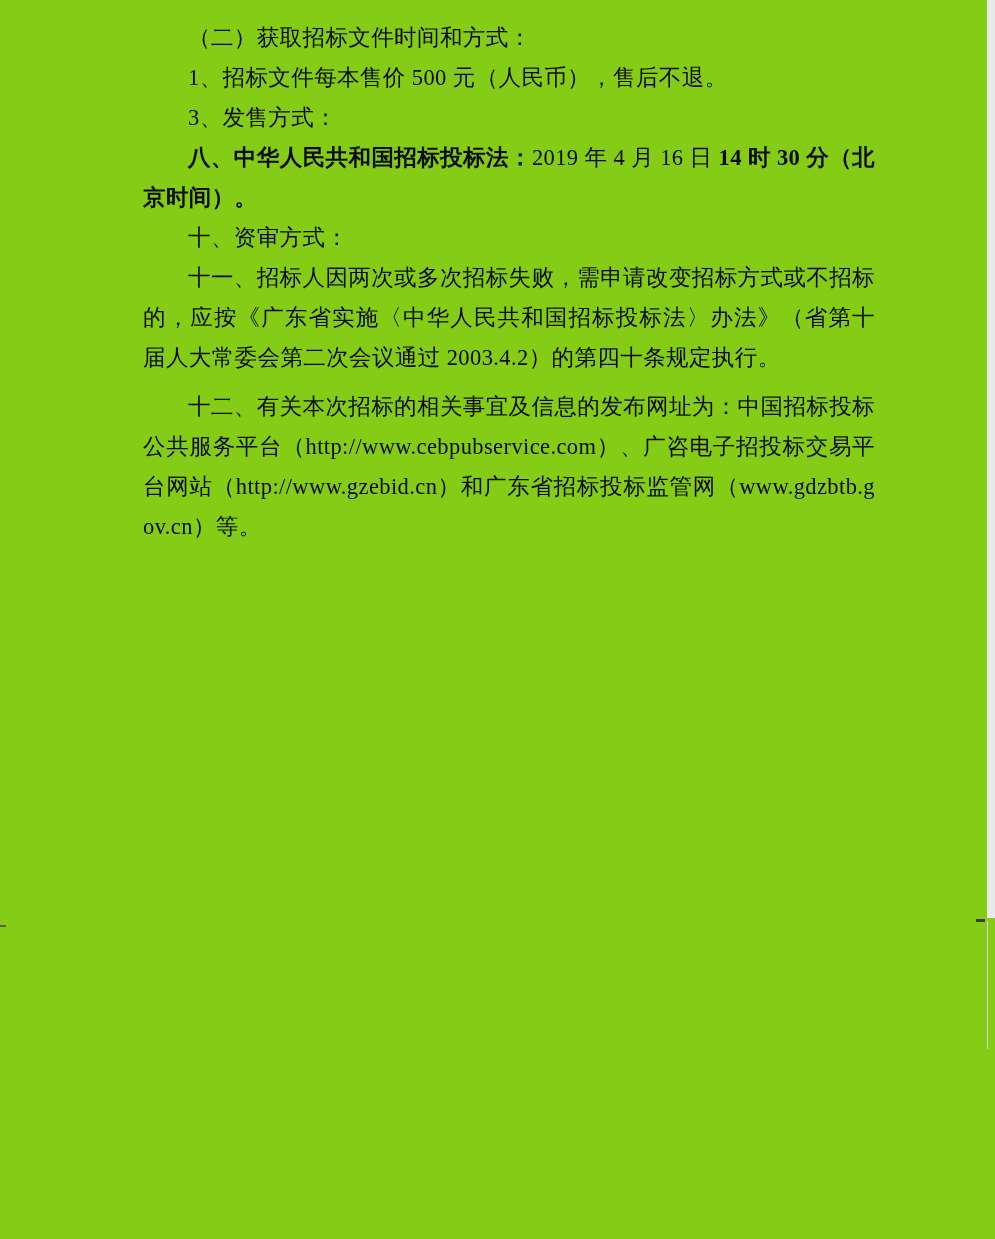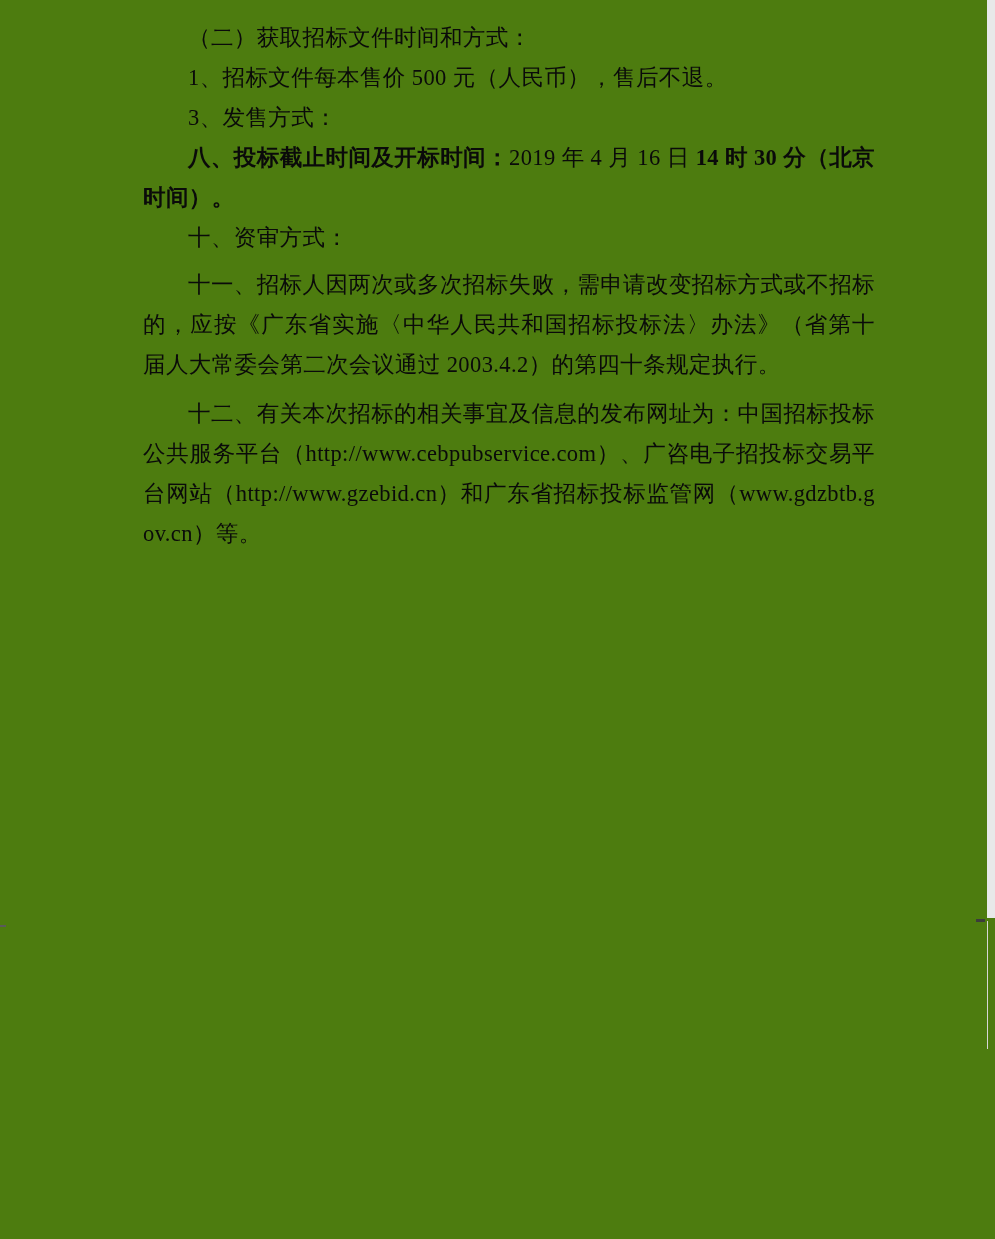--- a/index.html
+++ b/index.html
@@ -5,21 +5,21 @@
   html, body {
     margin: 0;
     padding: 0;
     background: #ffffff;
   }
   .page {
     position: relative;
     width: 995px;
     height: 1239px;
     box-sizing: border-box;
-    background: #4d7c0f;
+    background: #84cc16;
     color: #0a0a0a;
     padding: 18px 120px 30px 143px;
     font-family: "Liberation Serif", "DejaVu Serif", serif;
     font-size: 22.5px;
     overflow: hidden;
   }
   .para {
     margin: 0;
     line-height: 40px;
     text-align: justify;
@@ -31,21 +31,21 @@
   .para.u {
     line-height: 53px;
     margin-top: 2px;
   }
   .ul {
     text-decoration: underline;
     text-underline-offset: 7px;
     text-decoration-thickness: 1.5px;
   }
   .gap-top { margin-top: 9px; }
-  .gap-top-sm { margin-top: 7px; }
+  .gap-top-sm { margin-top: 0; }
   .left-mark {
     position: absolute;
     left: 0;
     top: 925px;
     width: 6px;
     height: 2px;
     background: #5a5a5a;
   }
   .scroll-strip {
     position: absolute;
@@ -80,21 +80,21 @@
   <p class="para">（二）获取招标文件时间和方式：</p>
 
   <p class="para">1、招标文件每本售价 500 元（人民币），售后不退。</p>
 
 
   <p class="para">3、发售方式：</p>
 
 
 
   <p class="para">
-    <span class="b">八、投标截止时间及开标时间：</span><span>2019 年 4 月 16 日 </span><span class="b">14 时 30 分（北京时间）。</span>
+    <span class="b">八、中华人民共和国招标投标法：</span><span>2019 年 4 月 16 日 </span><span class="b">14 时 30 分（北京时间）。</span>
   </p>
 
 
   <p class="para">十、资审方式：</p>
 
 
   <p class="para gap-top-sm">十一、招标人因两次或多次招标失败，需申请改变招标方式或不招标的，应按《广东省实施〈中华人民共和国招标投标法〉办法》（省第十届人大常委会第二次会议通过 2003.4.2）的第四十条规定执行。</p>
 
   <p class="para gap-top">十二、有关本次招标的相关事宜及信息的发布网址为：中国招标投标公共服务平台（http://www.cebpubservice.com）、广咨电子招投标交易平台网站（http://www.gzebid.cn）和广东省招标投标监管网（www.gdzbtb.gov.cn）等。</p>
 

